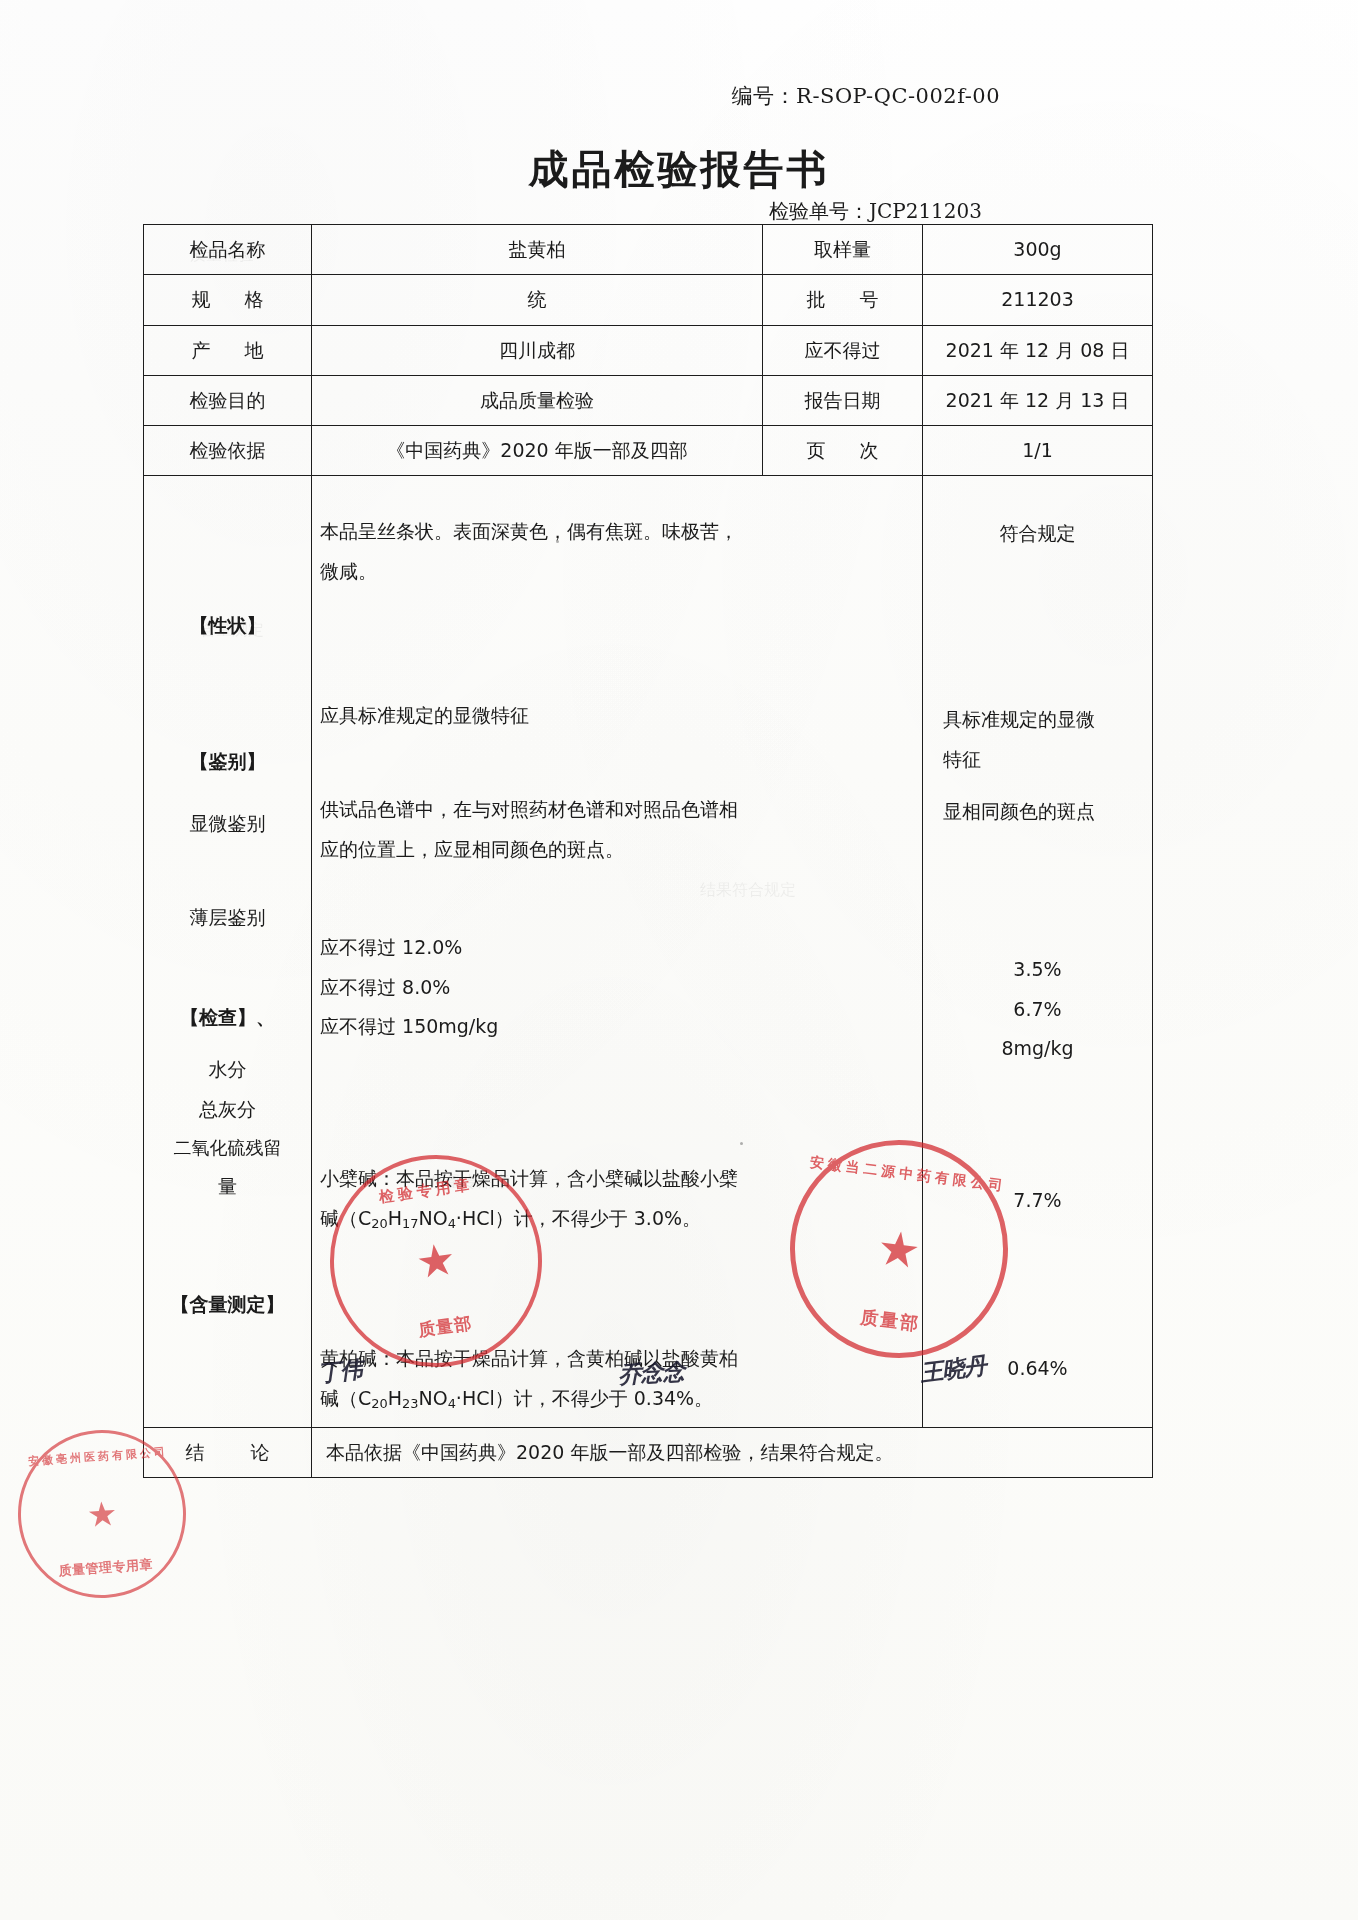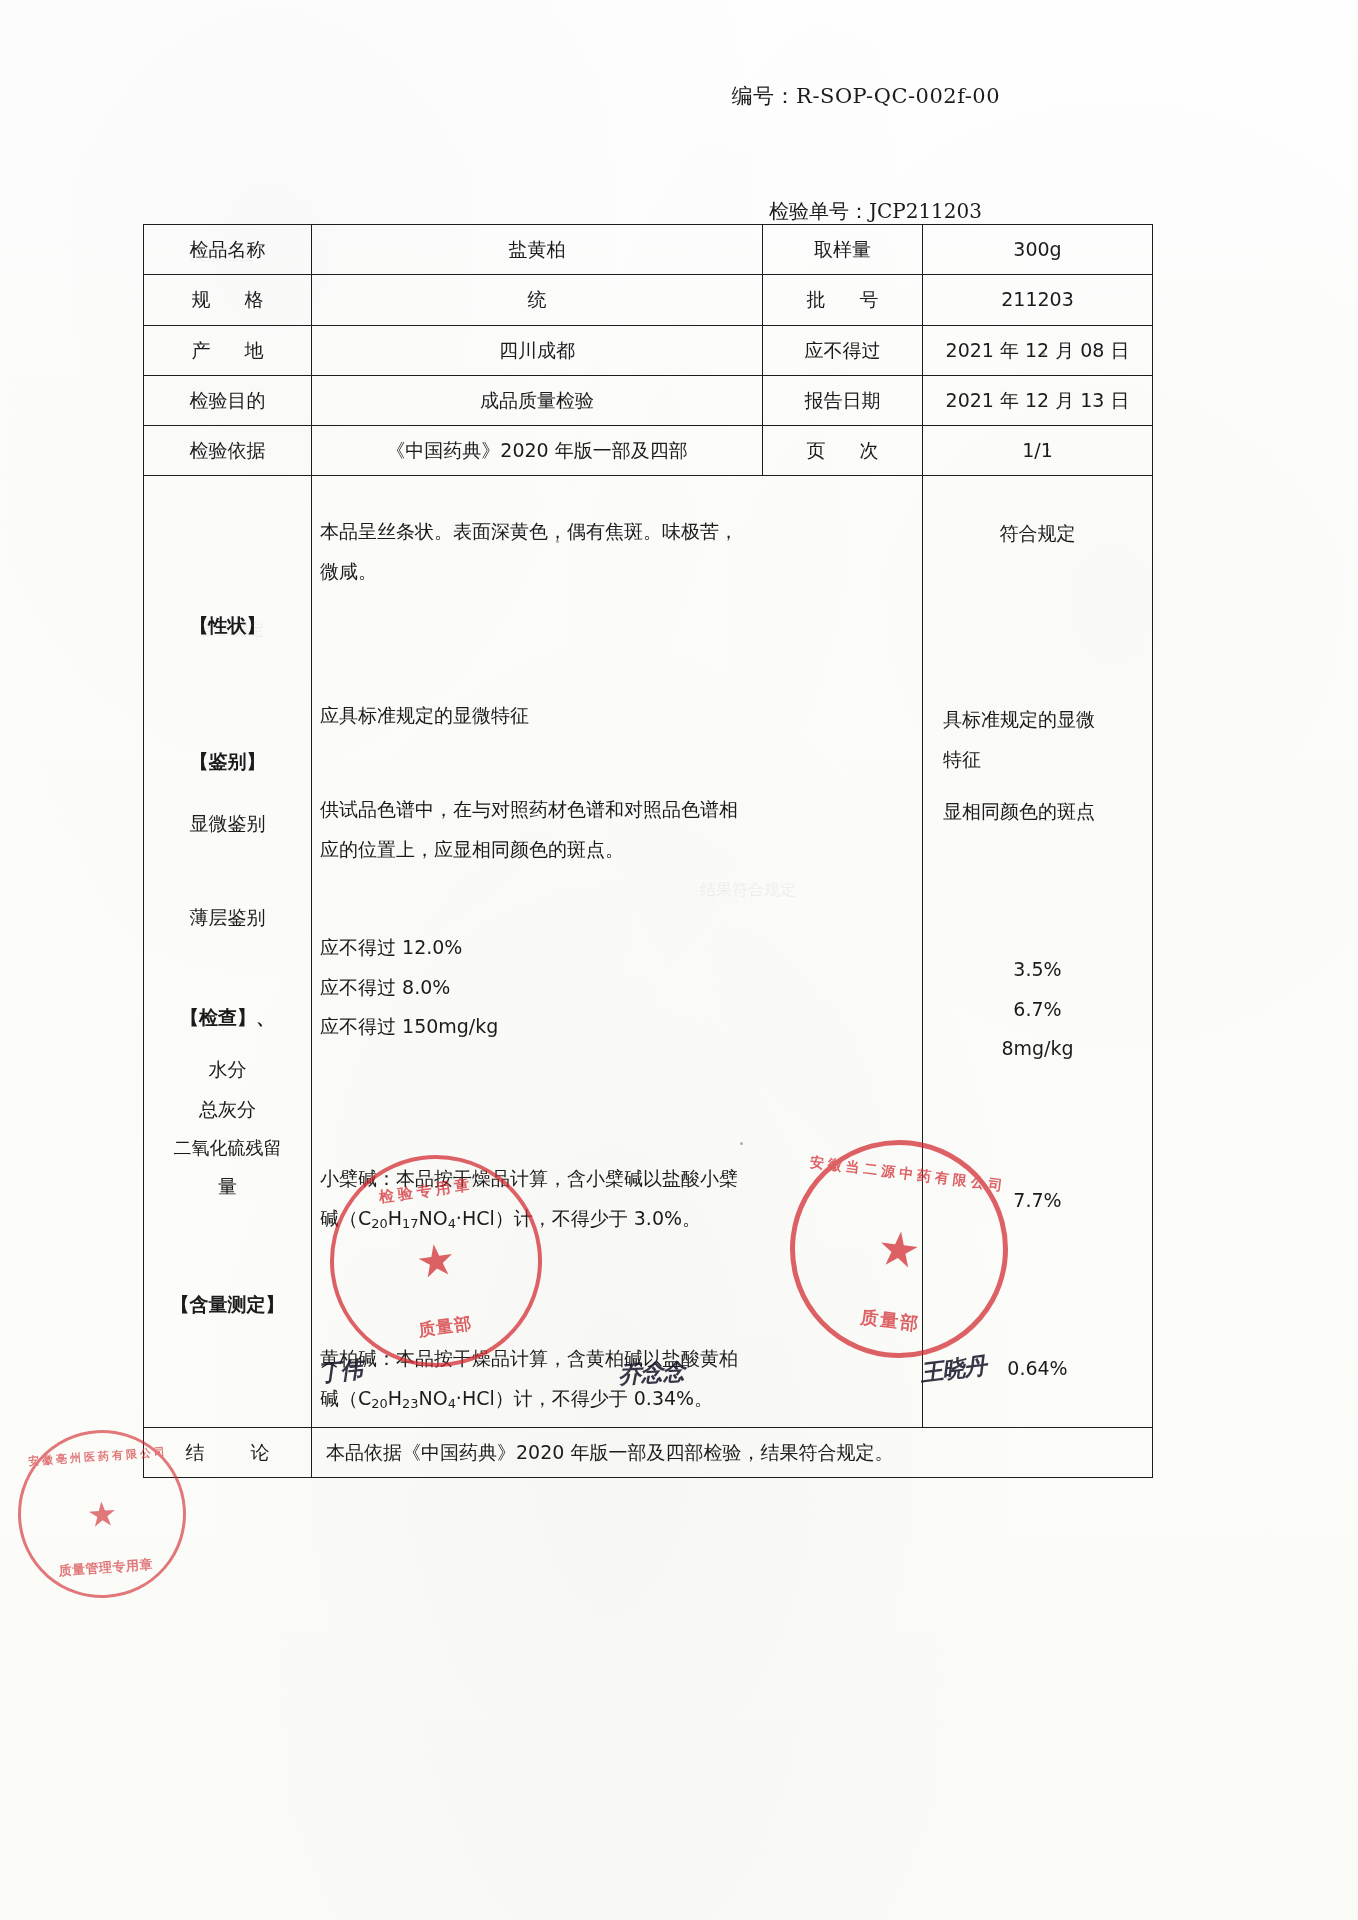--- a/index.html
+++ b/index.html
@@ -224,20 +224,21 @@
   }
 </style>
 </head>
 <body>
 
 <div class="scan-bg"></div>
 
 <div class="page">
 
   <div class="doc-code">编号：R-SOP-QC-002f-00</div>
+  <div class="doc-title">成品检验报告书</div>
   <div class="report-no">检验单号：JCP211203</div>
 
   <div class="ghost" style="left:190px; top:245px;">质量检验</div>
   <div class="ghost" style="left:200px; top:620px;">含量测定</div>
   <div class="ghost" style="left:700px; top:880px;">结果符合规定</div>
   <div class="ghost" style="left:430px; top:1172px;">质量专用章</div>
   <span class="speck" style="left:1042px; top:352px;"></span>
   <span class="speck" style="left:1046px; top:448px;"></span>
   <span class="speck" style="left:556px; top:540px;"></span>
   <span class="speck" style="left:740px; top:1142px;"></span>

